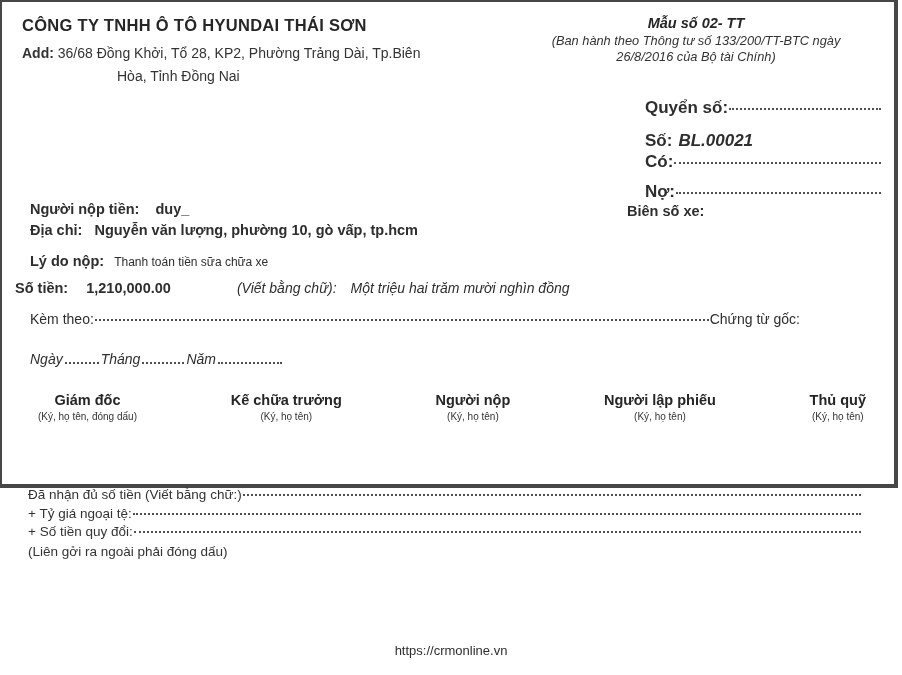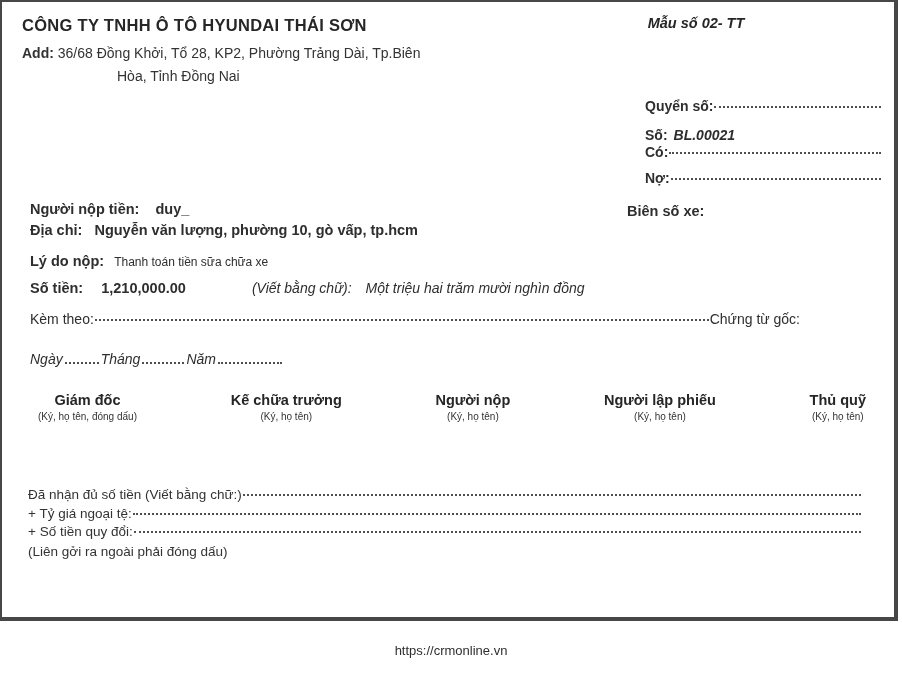--- a/index.html
+++ b/index.html
@@ -13,42 +13,42 @@
     position: relative;
     width: 902px;
     height: 675px;
     background: #ffffff;
     overflow: hidden;
   }
   .sheet {
     position: absolute;
     left: 0; top: 0;
     width: 898px;
-    height: 621px;
+    height: 488px;
     box-sizing: border-box;
     border: 2px solid #474747;
     border-right-width: 4px;
     border-bottom-width: 4px;
     background: #ffffff;
   }
 
   
   .company-block { position: absolute; left: 20px; top: 14px; width: 470px; }
   .company-name { font-size: 16.5px; font-weight: bold; letter-spacing: .3px; color: #262626; }
   .company-address { font-size: 14px; margin-top: 10px; color: #333; }
   .company-address .lbl { font-weight: bold; }
   .company-address-2 { font-size: 14px; margin-top: 7px; margin-left: 95px; color: #333; }
 
   
   .form-note { position: absolute; left: 498px; top: 13px; width: 392px; text-align: center; }
   .form-number { font-size: 14.5px; font-weight: bold; font-style: italic; color: #262626; }
   .form-issuance { font-size: 12.8px; font-style: italic; line-height: 1.28; margin-top: 2px; color: #333; }
 
   
-  .ledger { position: absolute; left: 643px; top: 96px; width: 237px; font-size: 14px; }
+  .ledger { position: absolute; left: 643px; top: 96px; width: 237px; font-size: 17px; }
   .ledger-row { display: flex; align-items: baseline; }
   .ledger-row .lbl { font-weight: bold; white-space: nowrap; }
   .ledger-row.m-book { margin-top: 0; }
   .ledger-row.m-no   { margin-top: 13px; }
   .ledger-row.m-credit { margin-top: 1px; }
   .ledger-row.m-debit  { margin-top: 10px; }
   .receipt-no-value { font-weight: bold; font-style: italic; margin-left: 6px; }
 
   .dots { flex: 1; position: relative; min-width: 20px; }
   .dots::after {
@@ -74,21 +74,21 @@
   
   .field { position: absolute; font-size: 14.5px; white-space: nowrap; }
   .payer-line   { left: 28px; top: 199px; font-weight: bold; }
   .payer-line .val { margin-left: 12px; }
   .plate-label  { left: 625px; top: 201px; font-weight: bold; }
   .address-line { left: 28px; top: 220px; font-weight: bold; }
   .address-line .val { margin-left: 8px; }
   .reason-line  { left: 28px; top: 251px; }
   .reason-line .lbl { font-weight: bold; }
   .reason-line .val { font-weight: normal; margin-left: 6px; font-size: 12px; }
-  .amount-line  { left: 28px; top: 278px; }
+  .amount-line  { left: 13px; top: 278px; }
   .amount-line .lbl { font-weight: bold; }
   .amount-line .val { font-weight: bold; margin-left: 14px; }
   .amount-line .words-lbl { font-style: italic; margin-left: 62px; font-size: 14px; }
   .amount-line .words { font-style: italic; margin-left: 10px; font-size: 14px; }
 
   .attach-row { position: absolute; left: 28px; top: 309px; width: 770px; display: flex; align-items: baseline; font-size: 14px; }
   .attach-row .lbl { white-space: nowrap; }
 
   .blank-date { position: absolute; left: 28px; top: 348px; font-size: 14px; font-style: italic; }
   .blank-date .dots-fixed.d1 { width: 34px; }
@@ -120,20 +120,24 @@
       <div class="company-name">CÔNG TY TNHH Ô TÔ HYUNDAI THÁI SƠN</div>
       <div class="company-address">
         <span class="lbl">Add:</span>
         <span>36/68 Đồng Khởi, Tổ 28, KP2, Phường Trảng Dài, Tp.Biên</span>
       </div>
       <div class="company-address-2">Hòa, Tỉnh Đồng Nai</div>
     </div>
 
     <div class="form-note">
       <div class="form-number">Mẫu số 02- TT</div>
+      <div class="form-issuance">
+        <div>(Ban hành theo Thông tư số 133/200/TT-BTC ngày</div>
+        <div>26/8/2016 của Bộ tài Chính)</div>
+      </div>
     </div>
 
     <div class="ledger">
       <div class="ledger-row m-book">
         <span class="lbl">Quyển số:</span>
         <span class="dots"></span>
       </div>
       <div class="ledger-row m-no">
         <span class="lbl">Số:</span>
         <span class="receipt-no-value">BL.00021</span>

